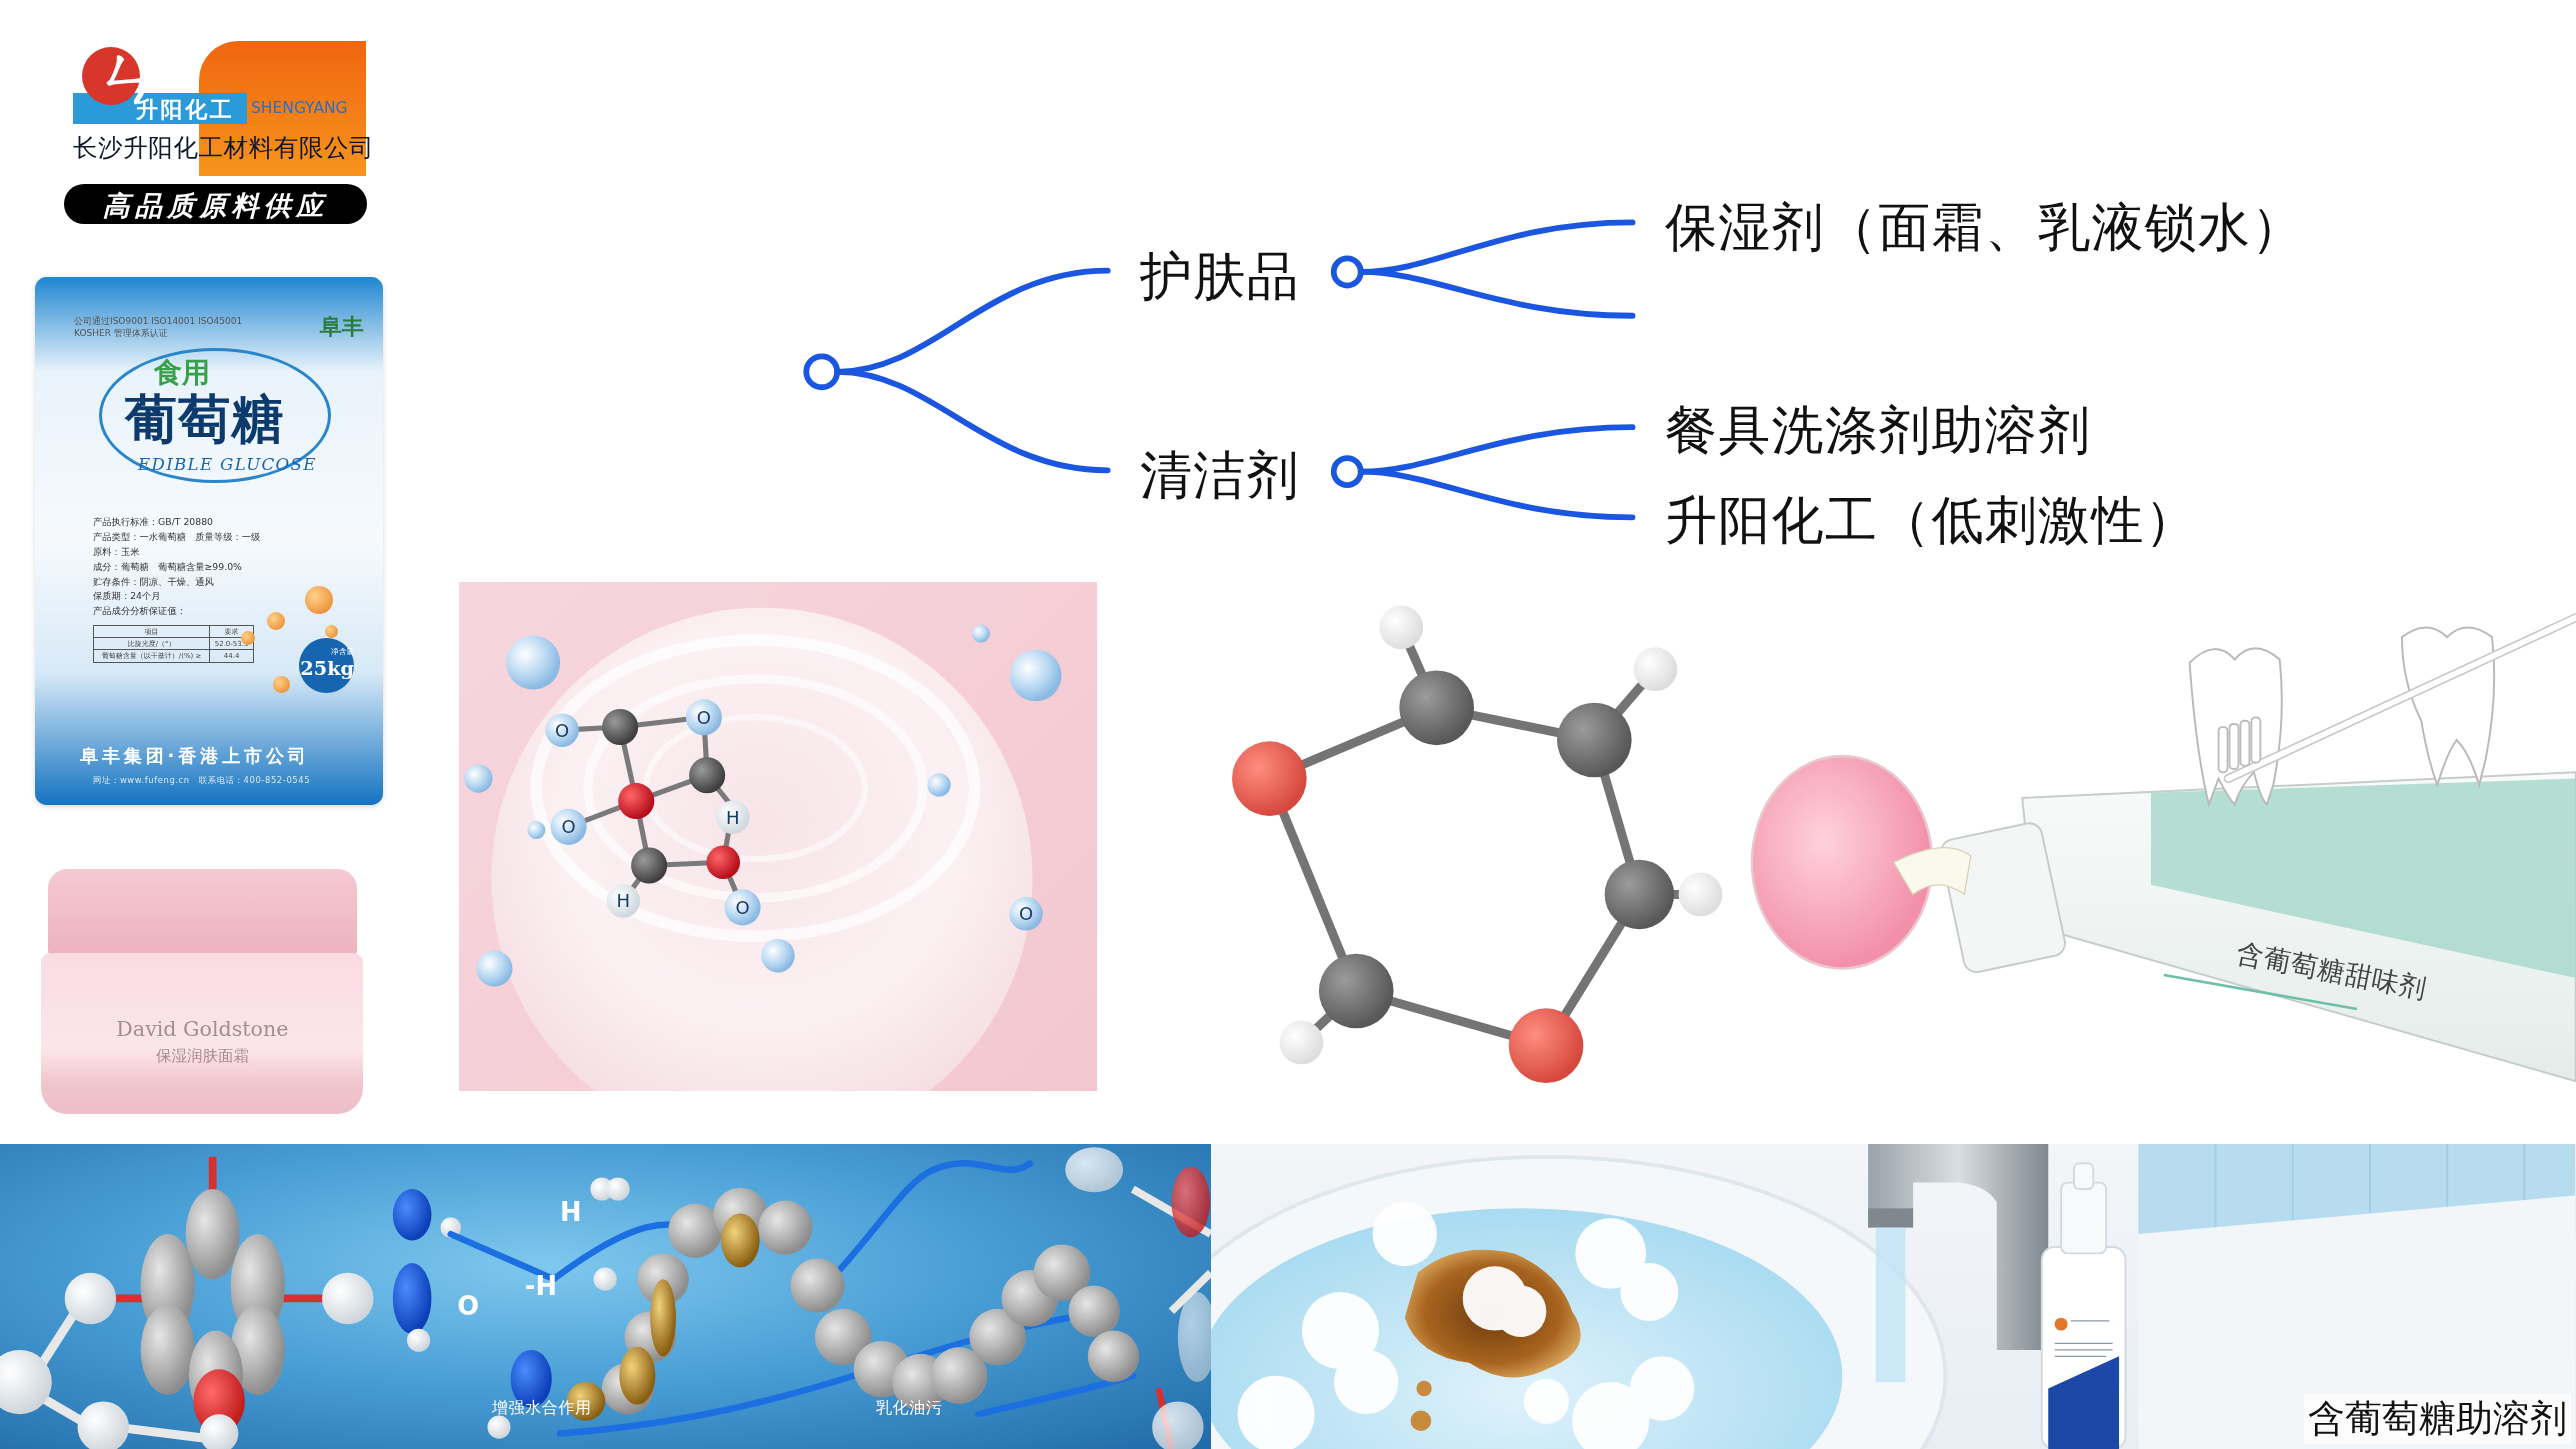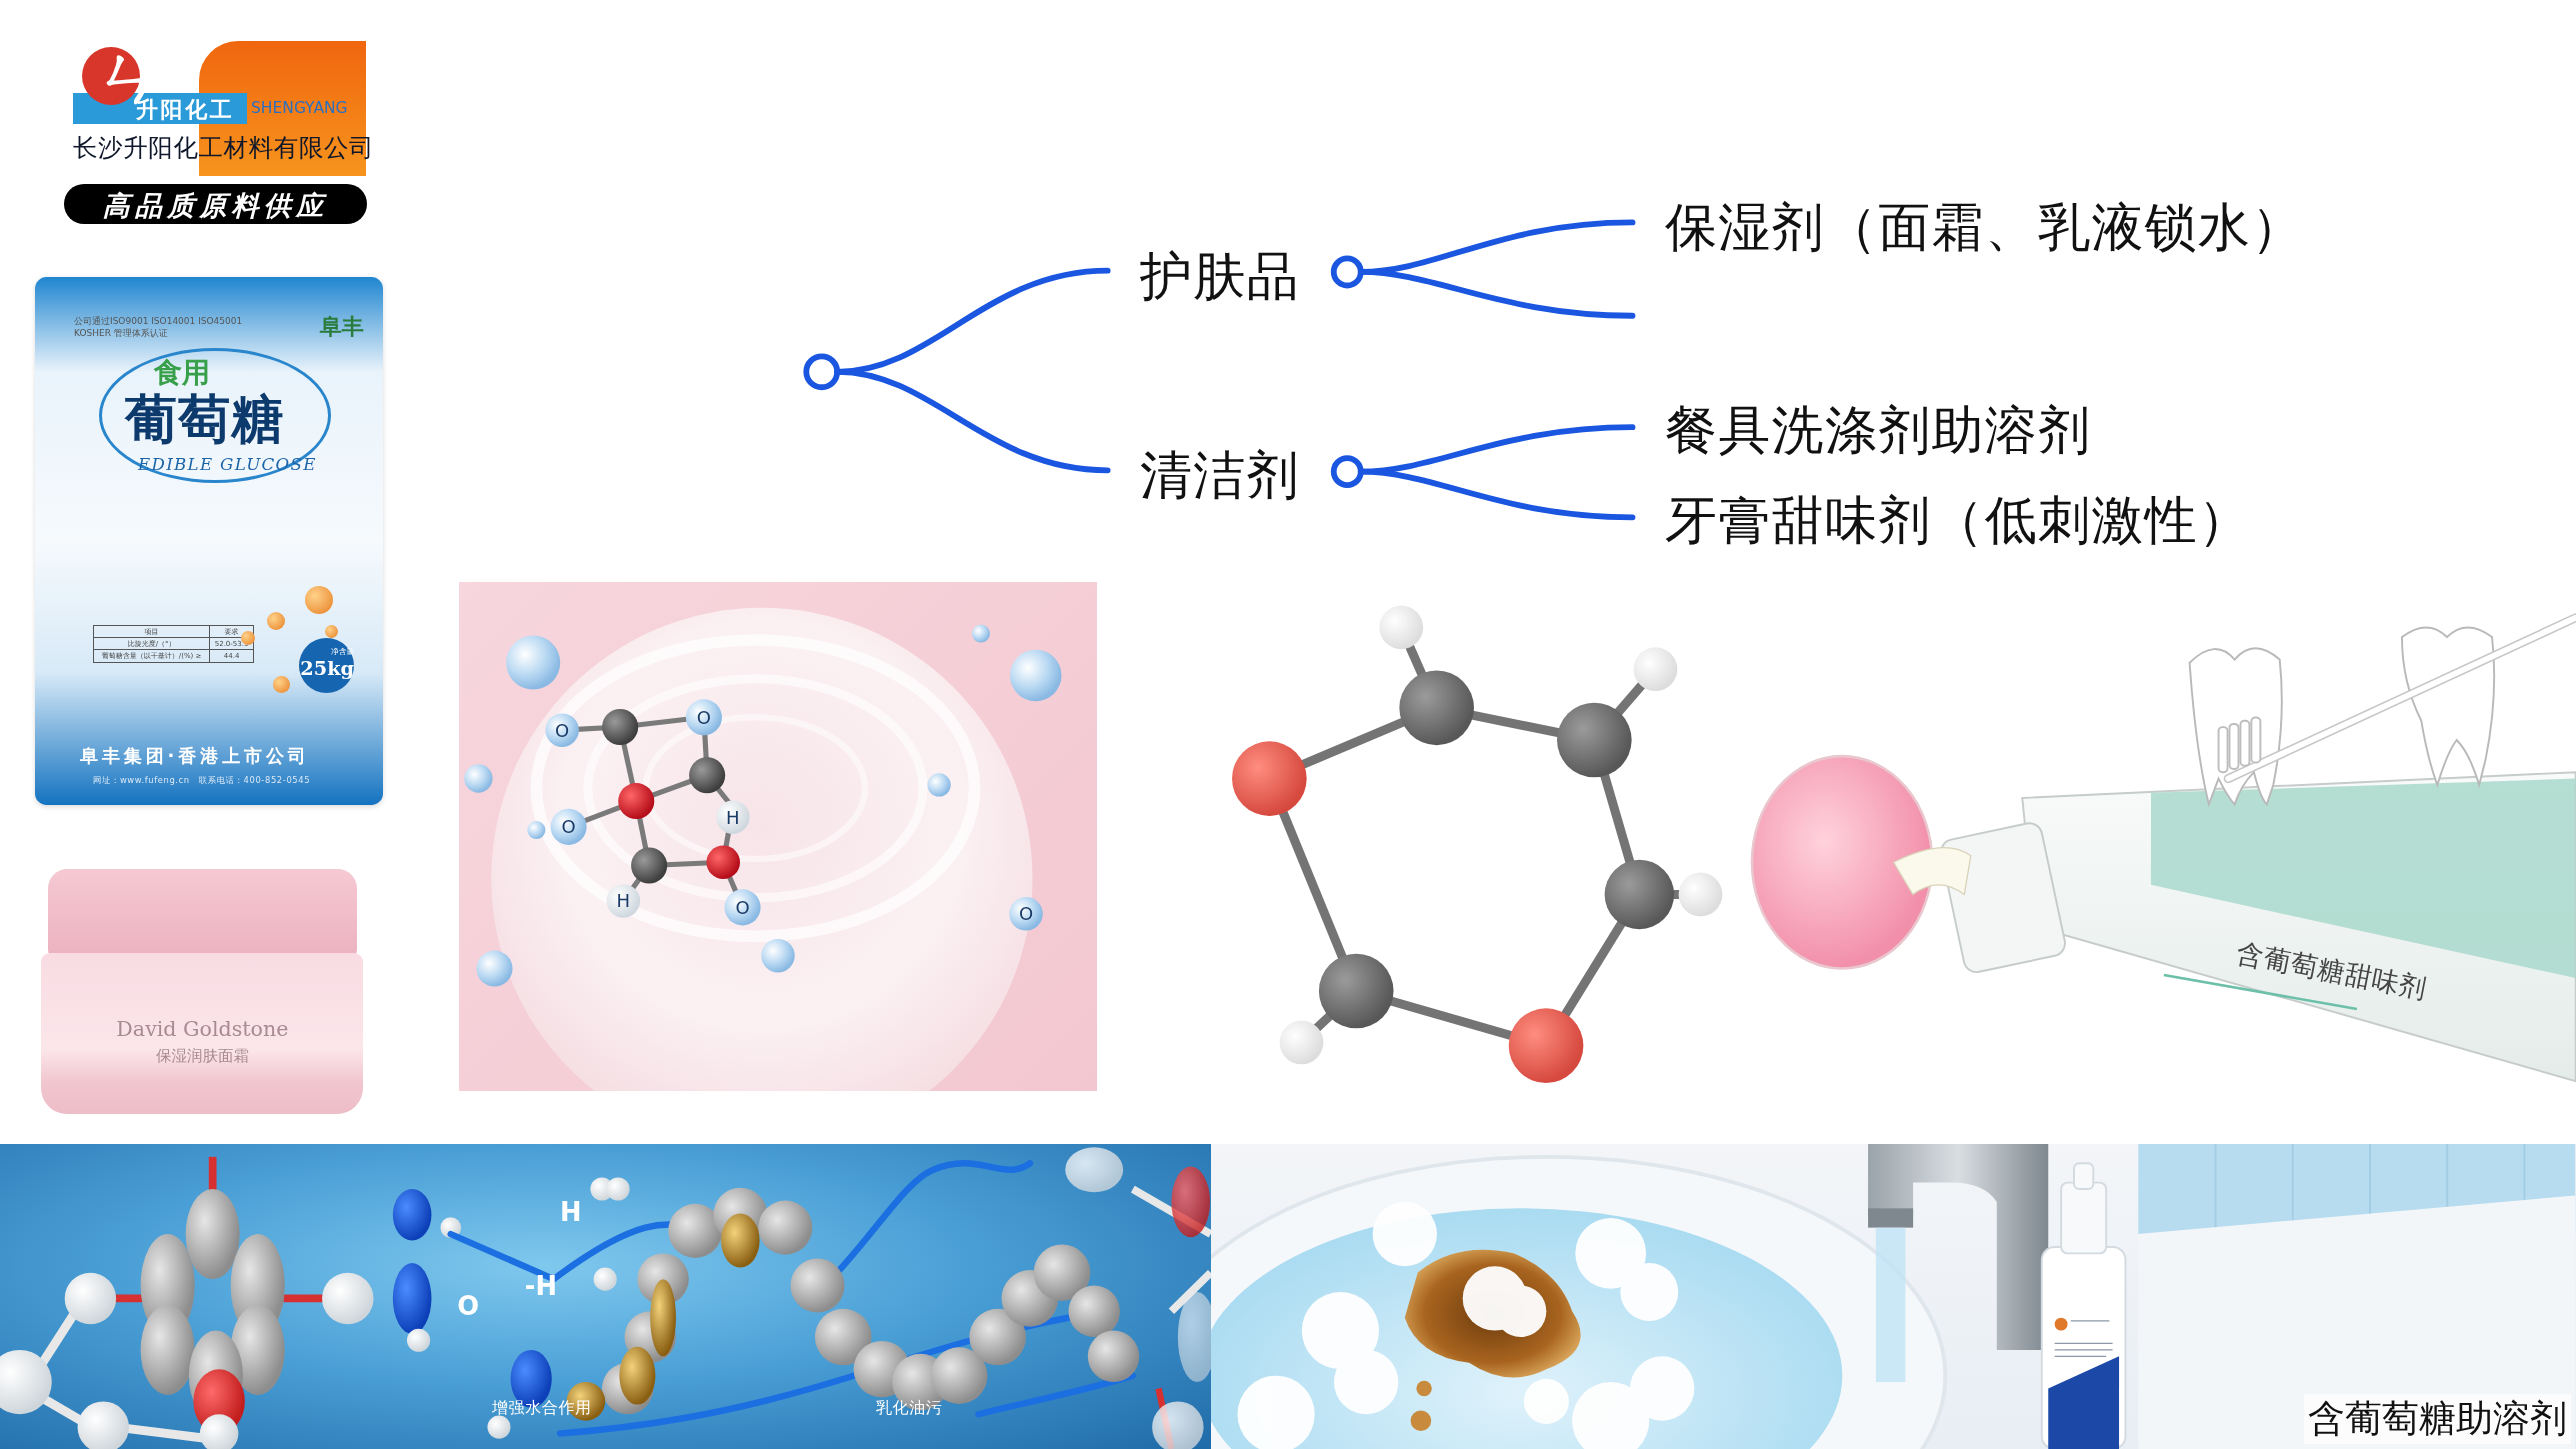--- a/index.html
+++ b/index.html
@@ -94,20 +94,29 @@
 <div class="abs bag">
   <div class="bag-cert">
     <div>公司通过ISO9001 ISO14001 ISO45001</div>
     <div>KOSHER 管理体系认证</div>
   </div>
   <div class="bag-brand">阜丰</div>
   <div class="bag-oval"></div>
   <div class="bag-edible">食用</div>
   <div class="bag-title">葡萄糖</div>
   <div class="bag-en">EDIBLE GLUCOSE</div>
+  <div class="bag-spec">
+    <div>产品执行标准：GB/T 20880</div>
+    <div>产品类型：一水葡萄糖　质量等级：一级</div>
+    <div>原料：玉米</div>
+    <div>成分：葡萄糖　葡萄糖含量≥99.0%</div>
+    <div>贮存条件：阴凉、干燥、通风</div>
+    <div>保质期：24个月</div>
+    <div>产品成分分析保证值：</div>
+  </div>
   <table class="bag-table">
     <tbody>
         <tr>
       <td>项目</td>
       <td>要求</td>
     </tr>
     <tr>
       <td>比旋光度/（°）</td>
       <td>52.0-53.5</td>
     </tr>
@@ -234,21 +243,21 @@
 
       <circle cx="2092" cy="732" r="21" fill="#fff"></circle>
       <path d="M2113 732 C 2230 732, 2330 663, 2535 663"></path>
       <path d="M2113 732 C 2230 732, 2330 803, 2535 803"></path>
     </g>
   </svg>
   <div class="mm-branch" style="left:1140px;top:242px;">护肤品</div>
   <div class="mm-branch" style="left:1140px;top:441px;">清洁剂</div>
   <div class="mm-leaf" style="left:1665px;top:193px;">保湿剂（面霜、乳液锁水）</div>
   <div class="mm-leaf" style="left:1665px;top:396px;">餐具洗涤剂助溶剂</div>
-  <div class="mm-leaf" style="left:1665px;top:486px;">牙膏甜味剂（低刺激性）</div>
+  <div class="mm-leaf" style="left:1665px;top:486px;">升阳化工（低刺激性）</div>
 </div>
 
 <div class="abs tooth-scene">
   <svg width="1352" height="547" viewBox="0 0 2100 850">
     <defs>
       <radialGradient id="cG2" cx="35%" cy="35%" r="65%">
         <stop offset="0%" stop-color="#8a8a8a"></stop>
           <stop offset="100%" stop-color="#3c3c3c"></stop>
       </radialGradient>
       <radialGradient id="rG2" cx="35%" cy="35%" r="65%">

